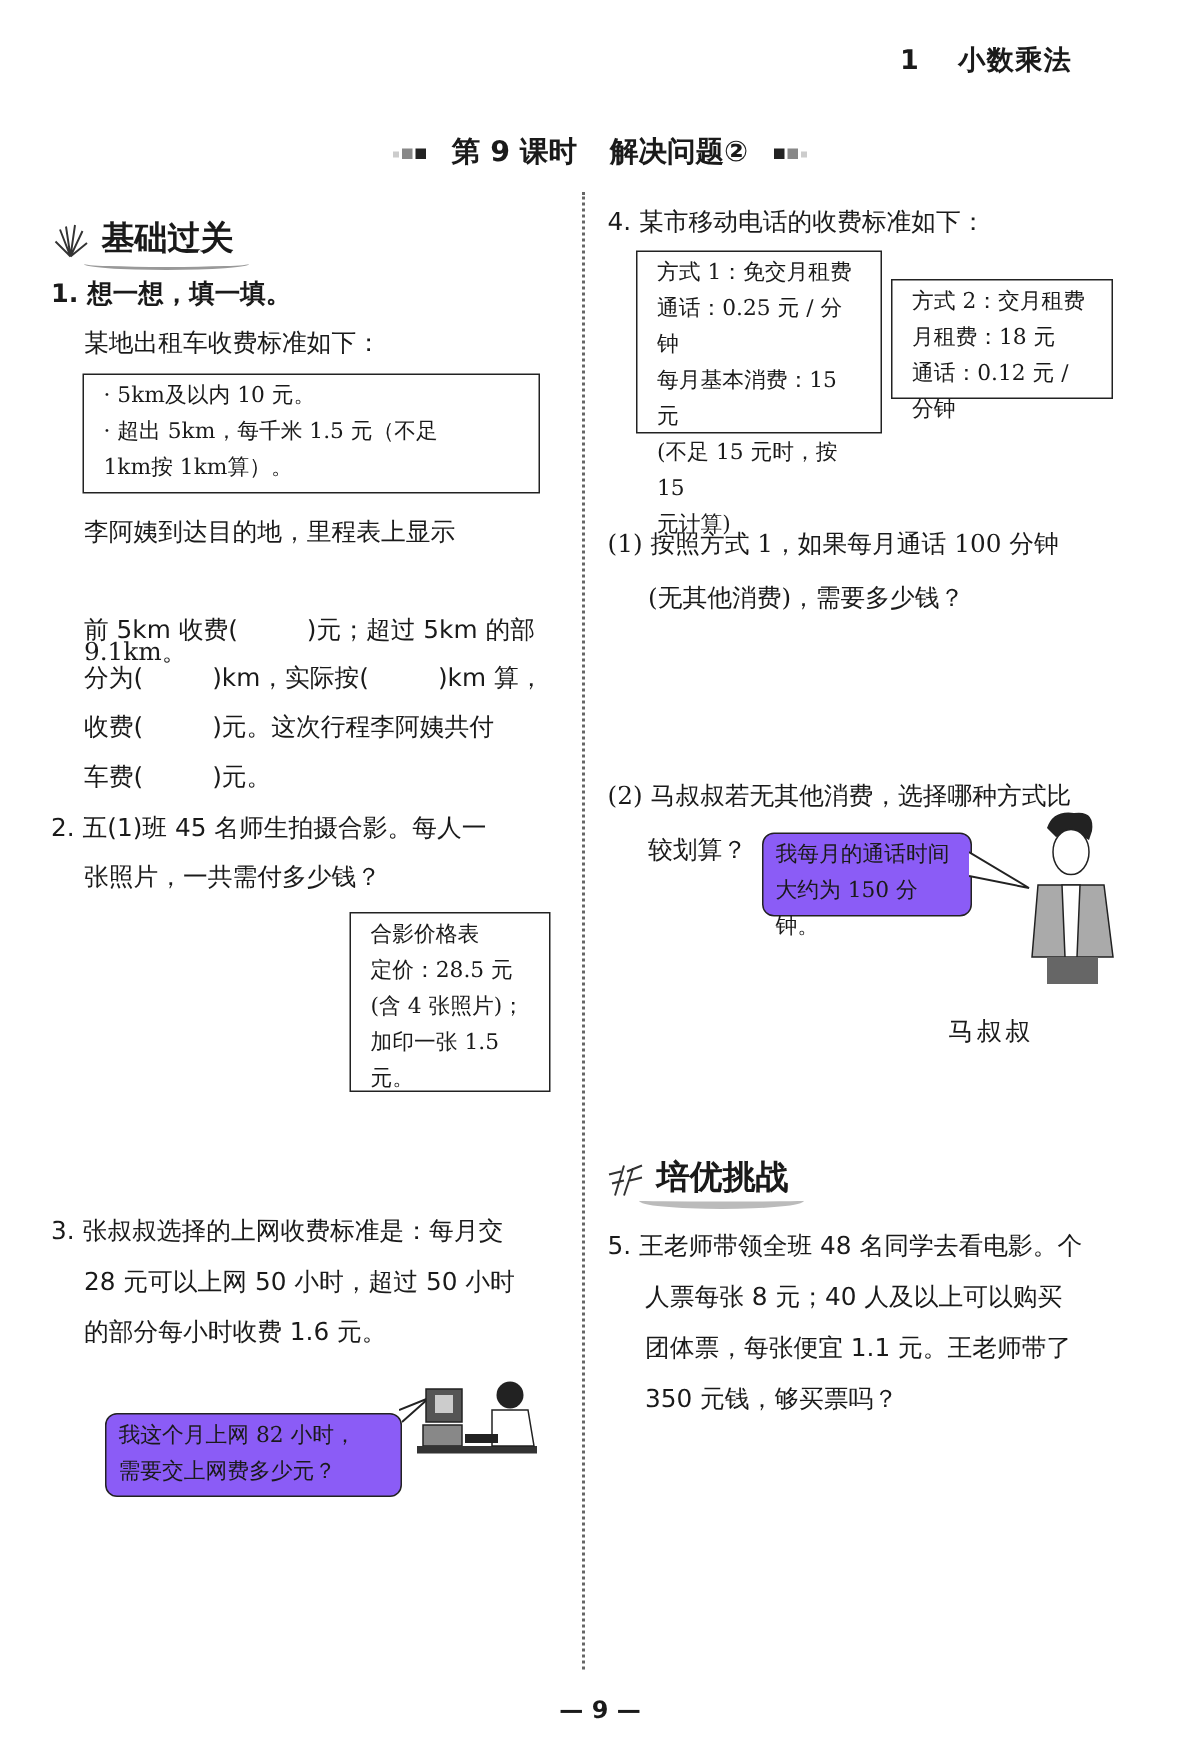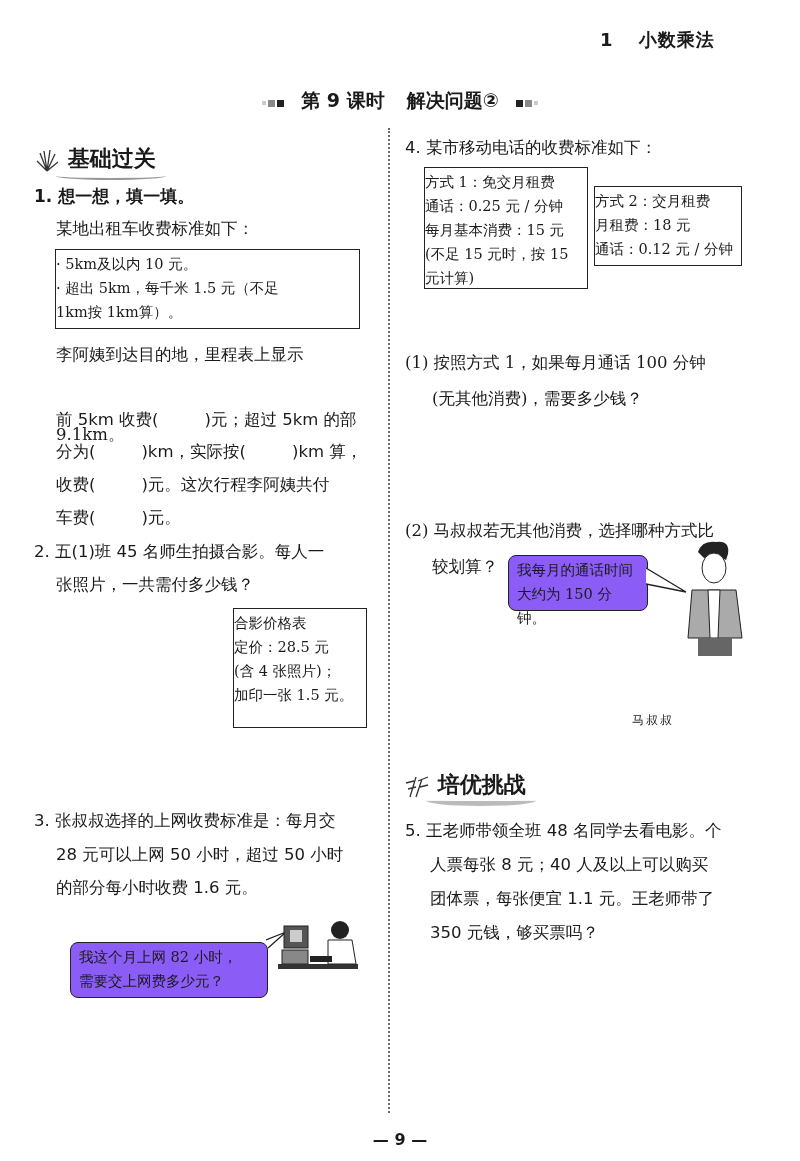--- a/index.html
+++ b/index.html
@@ -16,21 +16,21 @@
   .deco span { display: inline-block; width: 7px; height: 7px; margin: 0 1px; vertical-align: middle; }
   .lesson-title .gap { display: inline-block; width: 22px; }
   .divider { left: 388px; top: 128px; height: 985px; border-left: 2px dotted #666; }
 
   .section-tag { font-size: 22px; font-weight: bold; }
   .section-tag .plant { display: inline-block; width: 26px; height: 26px; vertical-align: middle; }
   .section-tag .underline { position: absolute; left: 22px; bottom: -6px; height: 6px; width: 110px; border-bottom: 2px solid #999; border-radius: 0 0 50% 50%; }
 
   .qline { font-size: 16.5px; line-height: 30px; white-space: nowrap; text-align: center; }
   .qhead { font-size: 17px; font-weight: bold; }
-  .box { border: 1.5px solid #222; font-family: "DejaVu Serif", "Liberation Serif", serif; font-size: 14.5px; line-height: 24px; padding: 2px 0; box-sizing: border-box; }
+  .box { border: 1.5px solid #222; font-family: "DejaVu Serif", "Liberation Serif", serif; font-size: 14.5px; line-height: 24px; padding: 2px 13px; box-sizing: border-box; }
   .serif { font-family: "DejaVu Serif", "Liberation Serif", serif; margin-top: 48px; }
   .blank { display: inline-block; width: 46px; }
   .bubble { border: 1.5px solid #222; border-radius: 8px; font-family: "DejaVu Serif", "Liberation Serif", serif; font-size: 14.5px; line-height: 24px; padding: 2px 8px; background: #8b5cf6; box-sizing: border-box; }
   .page-num { top: 1130px; left: 0; width: 800px; text-align: center; font-size: 16px; font-weight: bold; }
 </style>
 </head>
 <body>
 
 <div class="abs chapter">
   <span class="num">1</span>
@@ -132,21 +132,21 @@
   <div>大约为 150 分钟。</div>
 </div>
 <svg class="abs" style="left:646px;top:538px;" width="110" height="118" viewBox="0 0 110 118">
   <path d="M0 30 L40 54 L0 46" fill="#fff" stroke="#222" stroke-width="1.3"></path>
   <path d="M52 14 Q56 2 70 4 Q84 2 82 16 L80 22 Q70 16 58 20 Z" fill="#222"></path>
   <ellipse cx="68" cy="30" rx="12" ry="15" fill="#fff" stroke="#222"></ellipse>
   <path d="M46 52 L90 52 L96 100 L42 100 Z" fill="#aaa" stroke="#222"></path>
   <path d="M62 52 L74 52 L72 100 L64 100 Z" fill="#fff" stroke="#222"></path>
   <rect x="52" y="100" width="34" height="18" fill="#666"></rect>
 </svg>
-<div class="abs serif" style="left:632px;top:664px;font-size:12px;letter-spacing:2px;">马叔叔</div>
+<div class="abs serif" style="left:632px;top:628px;font-size:17px;letter-spacing:2px;">马叔叔</div>
 
 <div class="abs section-tag" style="left:404px;top:770px;">
   <svg class="plant" viewBox="0 0 26 26">
       <path d="M6 24 L12 4 M12 24 L18 6 M2 10 L10 8 M14 8 L24 4 M4 16 L12 14 M16 14 L24 12" stroke="#333" stroke-width="1.3" fill="none"></path>
     </svg>
   <span>培优挑战</span>
   <span class="underline" style="border-bottom:5px solid #bbb;"></span>
 </div>
 
 <div class="abs qline" style="left:405px;top:816px;">5. 王老师带领全班 48 名同学去看电影。个</div>

